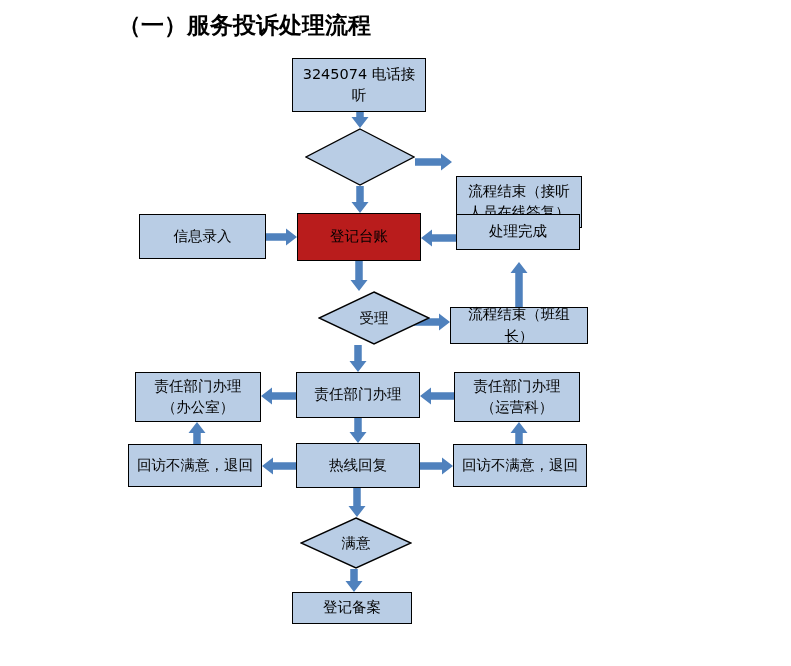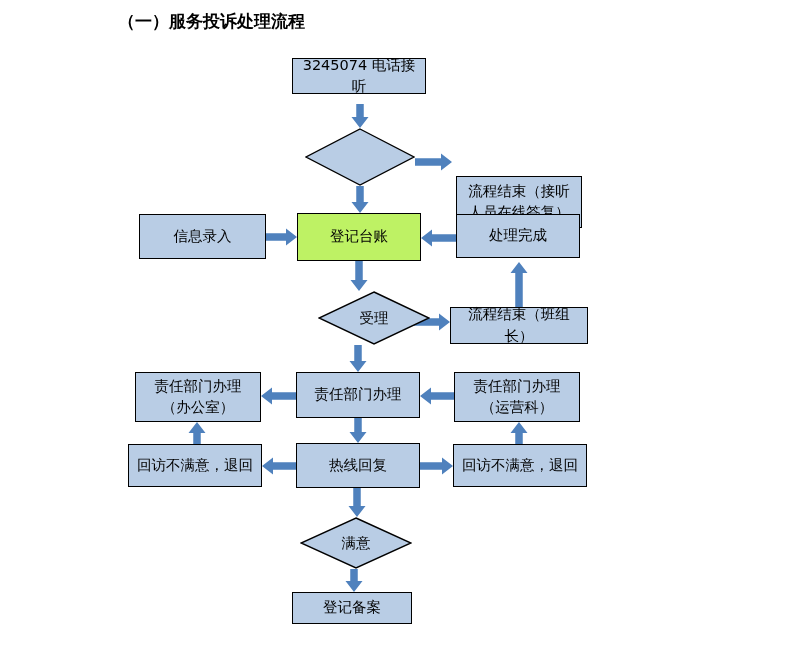--- a/index.html
+++ b/index.html
@@ -24,21 +24,21 @@
     position: absolute;
     left: 0; top: 0;
     width: 791px;
     height: 666px;
     pointer-events: none;
   }
   .title {
     position: absolute;
     left: 118px;
     top: 10px;
-    font-size: 17px;
+    font-size: 23px;
     font-weight: bold;
     color: #000000;
     letter-spacing: 0px;
     white-space: nowrap;
     font-family: "DejaVu Serif", "Liberation Serif", serif;
   }
   .node {
     position: absolute;
     box-sizing: border-box;
     display: flex;
@@ -93,40 +93,40 @@
       <polygon points="296,392.25 272,392.25 272,387.5 261,396 272,404.5 272,399.75 296,399.75" fill="#4f81bd"></polygon>
       <polygon points="454,392.25 431,392.25 431,387.5 420,396 431,404.5 431,399.75 454,399.75" fill="#4f81bd"></polygon>
       <polygon points="354.25,418 354.25,432 349.5,432 358,443 366.5,432 361.75,432 361.75,418" fill="#4f81bd"></polygon>
       <polygon points="296,462.25 273,462.25 273,457.5 262,466 273,474.5 273,469.75 296,469.75" fill="#4f81bd"></polygon>
       <polygon points="420,462.25 442,462.25 442,457.5 453,466 442,474.5 442,469.75 420,469.75" fill="#4f81bd"></polygon>
       <polygon points="193.25,444 193.25,433 188.5,433 197,422 205.5,433 200.75,433 200.75,444" fill="#4f81bd"></polygon>
       <polygon points="515.25,444 515.25,433 510.5,433 519,422 527.5,433 522.75,433 522.75,444" fill="#4f81bd"></polygon>
       <polygon points="353.25,488 353.25,506 348.5,506 357,517 365.5,506 360.75,506 360.75,488" fill="#4f81bd"></polygon>
       <polygon points="350.25,569 350.25,581 345.5,581 354,592 362.5,581 357.75,581 357.75,569" fill="#4f81bd"></polygon>
     </svg>
-<div class="node box" style="left: 292px; top: 58px; width: 134px; height: 36px; background: rgb(185, 205, 229); border-color: rgb(0, 0, 0);">
+<div class="node box" style="left: 292px; top: 58px; width: 134px; height: 54px; background: rgb(185, 205, 229); border-color: rgb(0, 0, 0);">
       <div class="label">3245074 电话接听</div>
     </div>
     <div class="node diamond" style="left: 305px; top: 128px; width: 110px; height: 58px;">
       <svg class="dshape" viewBox="0 0 110 58" preserveAspectRatio="none">
         <polygon points="55,1 109,29 55,57 1,29" fill="#b9cde5" stroke="#000000" stroke-width="1.4"></polygon>
       </svg>
       <div class="label"></div>
     </div>
     <div class="node box" style="left: 456px; top: 140px; width: 126px; height: 52px; background: rgb(185, 205, 229); border-color: rgb(0, 0, 0); margin-top: 36px;">
       <div class="label">流程结束（接听
 人员在线答复）</div>
     </div>
     <div class="node box" style="left: 139px; top: 214px; width: 127px; height: 45px; background: rgb(185, 205, 229); border-color: rgb(0, 0, 0);">
       <div class="label">信息录入</div>
     </div>
-    <div class="node box" style="left: 297px; top: 213px; width: 124px; height: 48px; background: #bef264; border-color: rgb(0, 0, 0);">
+    <div class="node box" style="left: 297px; top: 213px; width: 124px; height: 48px; background: #b91c1c; border-color: rgb(0, 0, 0);">
       <div class="label">登记台账</div>
     </div>
-    <div class="node box" style="left: 456px; top: 214px; width: 124px; height: 44px; background: rgb(185, 205, 229); border-color: rgb(0, 0, 0);">
+    <div class="node box" style="left: 456px; top: 214px; width: 124px; height: 36px; background: rgb(185, 205, 229); border-color: rgb(0, 0, 0);">
       <div class="label">处理完成</div>
     </div>
     <div class="node diamond" style="left: 318px; top: 291px; width: 112px; height: 54px;">
       <svg class="dshape" viewBox="0 0 112 54" preserveAspectRatio="none">
         <polygon points="56,1 111,27 56,53 1,27" fill="#b9cde5" stroke="#000000" stroke-width="1.4"></polygon>
       </svg>
       <div class="label">受理</div>
     </div>
     <div class="node box" style="left: 450px; top: 307px; width: 138px; height: 37px; background: rgb(185, 205, 229); border-color: rgb(0, 0, 0);">
       <div class="label">流程结束（班组长）</div>

